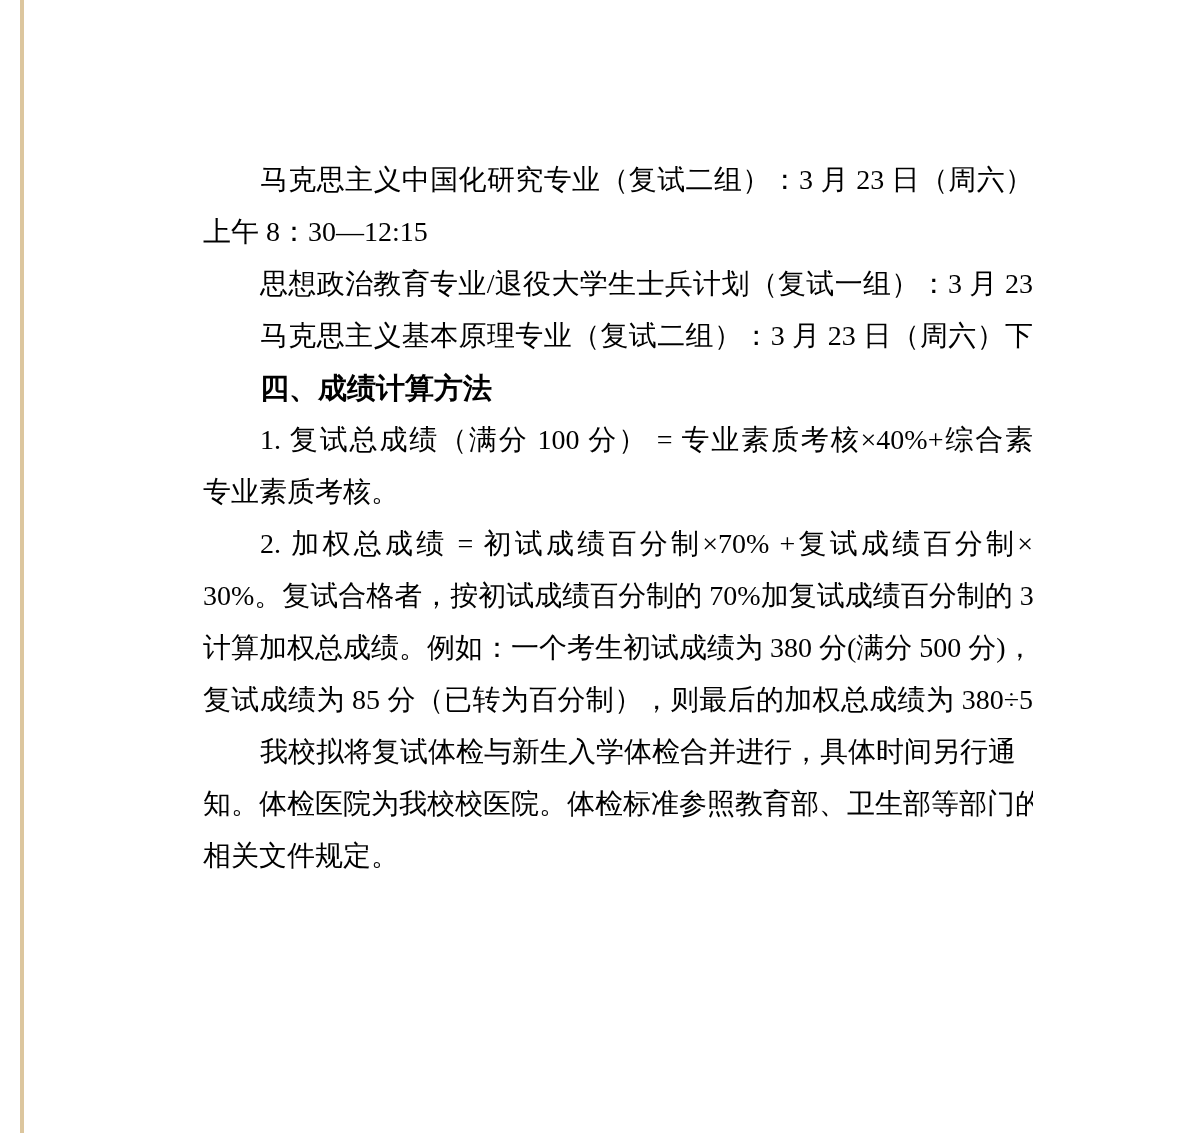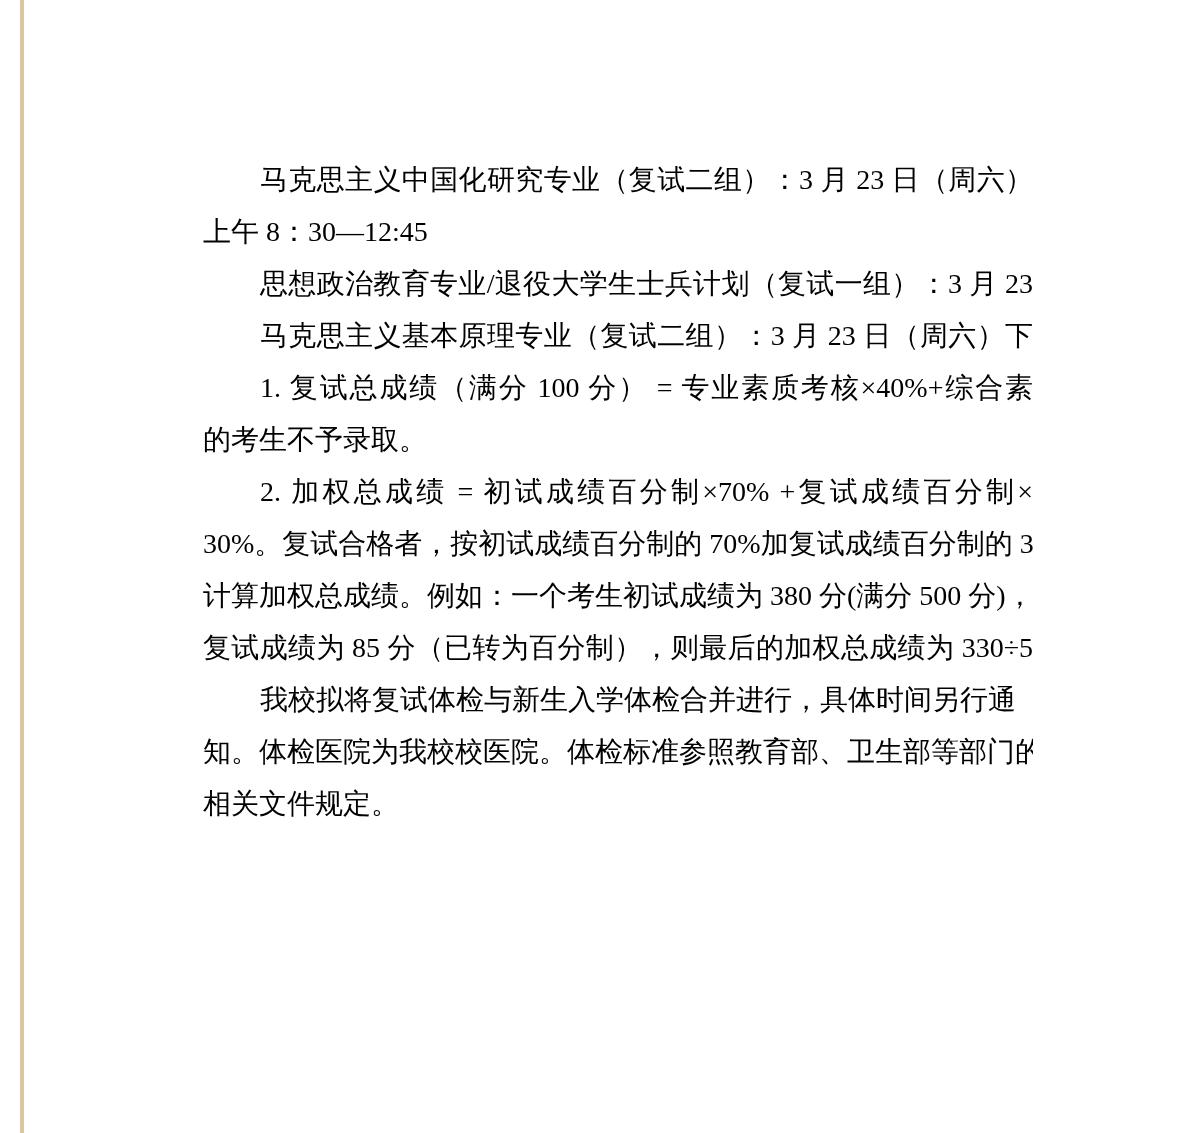--- a/index.html
+++ b/index.html
@@ -54,26 +54,27 @@
     font-size: 29px;
   }
 </style>
 </head>
 <body style="background: rgb(255, 255, 255);">
 
 <div class="page">
   <div class="edge-strip" style="background: rgb(220, 198, 158);"></div>
   <div class="doc-content" id="doc-content" style="color: rgb(0, 0, 0);">
       <div class="line indent justify">马克思主义中国化研究专业（复试二组）：3 月 23 日（周六）</div>
-      <div class="line">上午 8：30—12:45</div>
+      <div class="line">上午 8：30—12:15</div>
       <div class="line indent justify">思想政治教育专业/退役大学生士兵计划（复试一组）：3 月 23</div>
       <div class="line indent justify">马克思主义基本原理专业（复试二组）：3 月 23 日（周六）下</div>
+      <div class="line heading indent">四、成绩计算方法</div>
       <div class="line indent justify">1. 复试总成绩（满分 100 分） = 专业素质考核×40%+综合素</div>
-      <div class="line">的考生不予录取。</div>
+      <div class="line">专业素质考核。</div>
       <div class="line indent justify">2. 加权总成绩 = 初试成绩百分制×70% +复试成绩百分制×</div>
       <div class="line justify">30%。复试合格者，按初试成绩百分制的 70%加复试成绩百分制的 30%</div>
       <div class="line justify">计算加权总成绩。例如：一个考生初试成绩为 380 分(满分 500 分)，</div>
-      <div class="line justify">复试成绩为 85 分（已转为百分制），则最后的加权总成绩为 330÷5</div>
+      <div class="line justify">复试成绩为 85 分（已转为百分制），则最后的加权总成绩为 380÷5</div>
       <div class="line indent">我校拟将复试体检与新生入学体检合并进行，具体时间另行通</div>
       <div class="line justify">知。体检医院为我校校医院。体检标准参照教育部、卫生部等部门的</div>
       <div class="line">相关文件规定。</div>
     </div>
 </div>
 
 </body></html>

